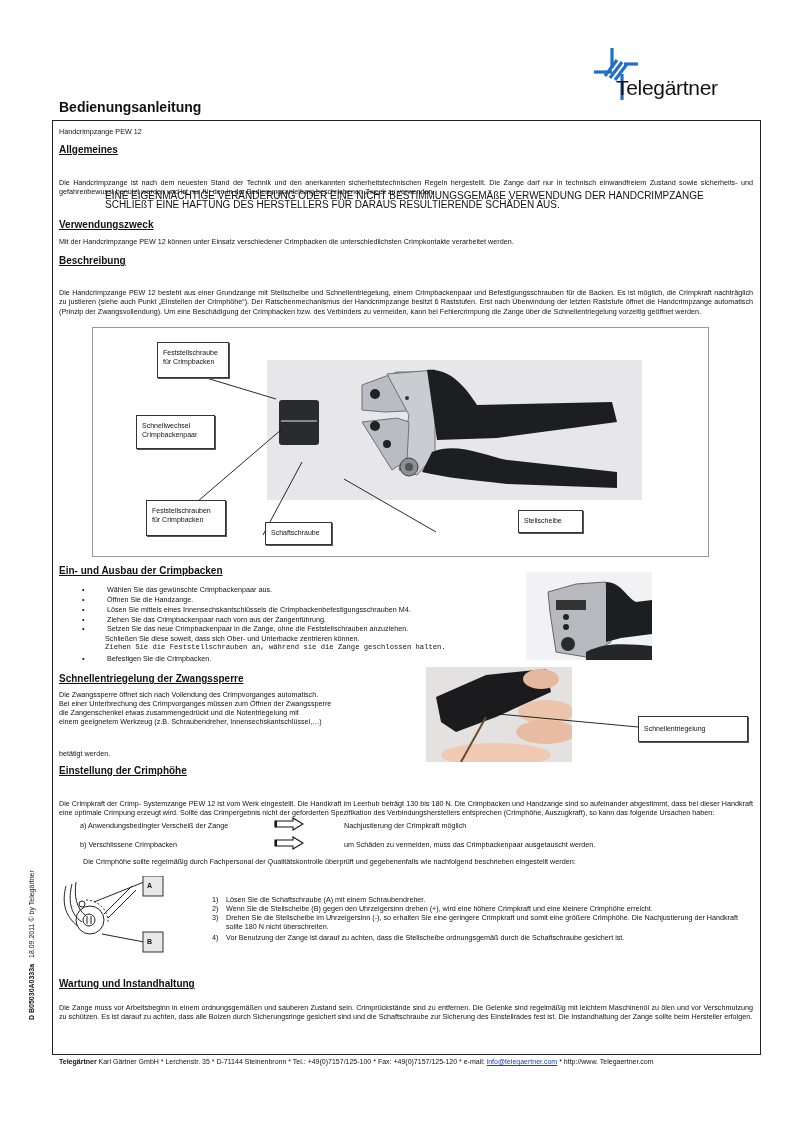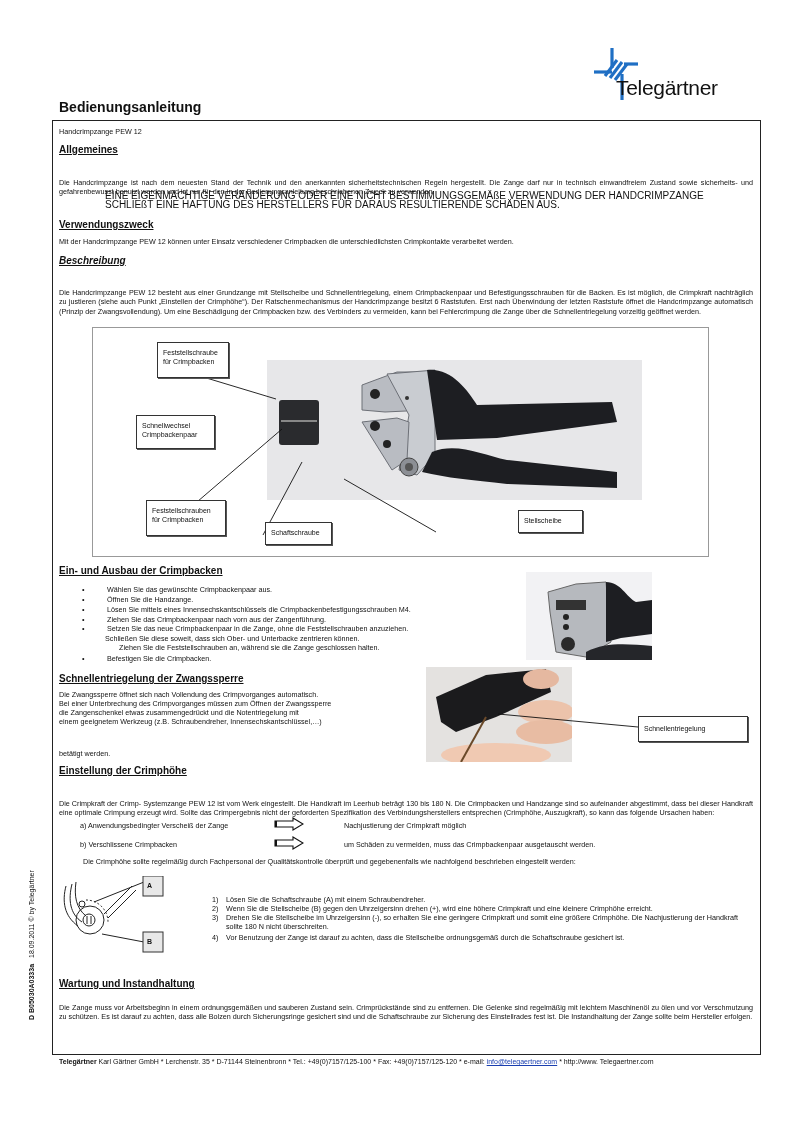--- a/index.html
+++ b/index.html
@@ -64,21 +64,21 @@
 <div class="txt" style="left:59px; top:127px;">Handcrimpzange PEW 12</div>
 
 <div class="h" style="left:59px; top:144px;">Allgemeines</div>
 <div class="txt just" style="left:59px; top:162px; width:694px;">Die Handcrimpzange ist nach dem neuesten Stand der Technik und den anerkannten sicherheitstechnischen Regeln hergestellt. Die Zange darf nur in technisch einwandfreiem Zustand sowie sicherheits- und gefahrenbewusst benutzt werden und ist nur für den in der Bedienungsanleitung beschriebenen Zweck zu verwenden.</div>
 <div class="caps" style="left:105px; top:191px;">EINE EIGENMÄCHTIGE VERÄNDERUNG ODER EINE NICHT BESTIMMUNGSGEMÄßE VERWENDUNG DER HANDCRIMPZANGE</div>
 <div class="caps" style="left:105px; top:200px;">SCHLIEßT EINE HAFTUNG DES HERSTELLERS FÜR DARAUS RESULTIERENDE SCHÄDEN AUS.</div>
 
 <div class="h" style="left:59px; top:219px;">Verwendungszweck</div>
 <div class="txt" style="left:59px; top:237px;">Mit der Handcrimpzange PEW 12 können unter Einsatz verschiedener Crimpbacken die unterschiedlichsten Crimpkontakte verarbeitet werden.</div>
 
-<div class="h" style="left:59px; top:255px;font-style:italic;">Beschreibung</div>
+<div class="h" style="left:59px; top:255px;">Beschreibung</div>
 <div class="txt just" style="left:59px; top:272px; width:694px;">Die Handcrimpzange PEW 12 besteht aus einer Grundzange mit Stellscheibe und Schnellentriegelung, einem Crimpbackenpaar und Befestigungsschrauben für die Backen. Es ist möglich, die Crimpkraft nachträglich zu justieren (siehe auch Punkt „Einstellen der Crimphöhe“). Der Ratschenmechanismus der Handcrimpzange besitzt 6 Raststufen. Erst nach Überwindung der letzten Raststufe öffnet die Handcrimpzange automatisch (Prinzip der Zwangsvollendung). Um eine Beschädigung der Crimpbacken bzw. des Verbinders zu vermeiden, kann bei Fehlercrimpung die Zange über die Schnellentriegelung vorzeitig geöffnet werden.</div>
 
 <div class="fig1"></div>
 <div class="photo1">
   <svg width="375" height="140" viewBox="0 0 375 140">
 
     <polygon points="95,25 130,12 165,12 160,50 118,52 95,50" fill="#b9bcc2" stroke="#6d7077" stroke-width="1"></polygon>
     <polygon points="120,14 168,10 168,95 150,115 132,110 142,55" fill="#c9ccd1" stroke="#6d7077" stroke-width="1"></polygon>
 
     <polygon points="95,62 130,58 142,62 140,100 125,110 105,78" fill="#b9bcc2" stroke="#6d7077" stroke-width="1"></polygon>
@@ -137,21 +137,21 @@
   </div>
 <div class="bul" style="left:82px; top:615px;">
     <span class="dot">•</span>
     <span class="t">Ziehen Sie das Crimpbackenpaar nach vorn aus der Zangenführung.</span>
   </div>
 <div class="bul" style="left:82px; top:624px;">
     <span class="dot">•</span>
     <span class="t">Setzen Sie das neue Crimpbackenpaar in die Zange, ohne die Feststellschrauben anzuziehen.</span>
   </div>
 <div class="txt" style="left:105px; top:634px;">Schließen Sie diese soweit, dass sich Ober- und Unterbacke zentrieren können.</div>
-<div class="txt" style="left:119px; top:643px;">Ziehen Sie die Feststellschrauben an, während sie die Zange geschlossen halten.</div>
+<div class="txt" style="left:105px; top:643px;font-family:Liberation Mono, monospace;">Ziehen Sie die Feststellschrauben an, während sie die Zange geschlossen halten.</div>
 <div class="bul" style="left:82px; top:654px;">
     <span class="dot">•</span>
     <span class="t">Befestigen Sie die Crimpbacken.</span>
   </div>
 
 <div class="photo2">
   <svg width="126" height="88" viewBox="0 0 126 88">
     <rect x="0" y="0" width="126" height="88" fill="#f2f2f4"></rect>
     <polygon points="22,20 50,12 80,10 85,70 60,85 30,80 24,40" fill="#b6b9be" stroke="#666"></polygon>
     <path d="M80,10 C95,10 100,25 110,30 L126,28 L126,62 L95,66 L80,70 Z" fill="#1d1e22"></path>

